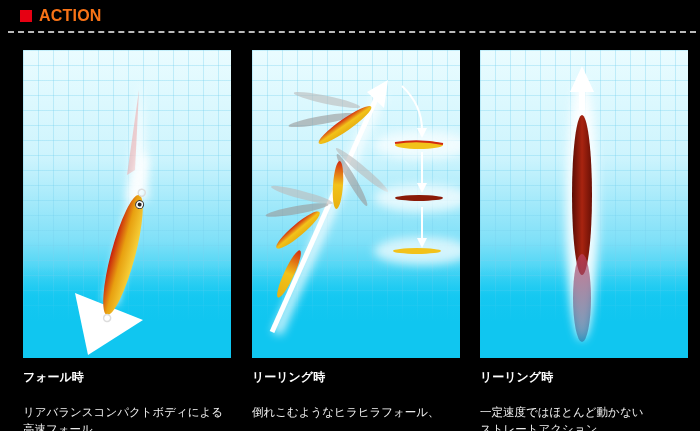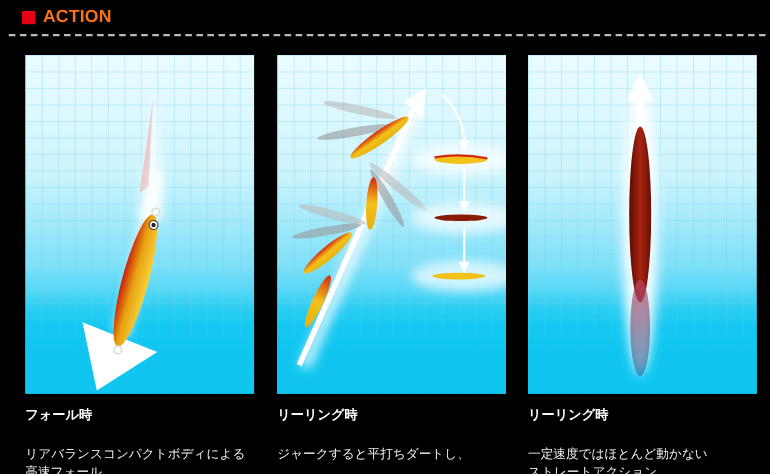--- a/index.html
+++ b/index.html
@@ -134,19 +134,19 @@
   </svg>
 </div>
 
 <div class="caption c1">
   <div class="ct">フォール時</div>
   <div class="cd">リアバランスコンパクトボディによる</div>
   <div class="cd">高速フォール。</div>
 </div>
 <div class="caption c2">
   <div class="ct">リーリング時</div>
-  <div class="cd">ジャークすると平打ちダートし、</div>
+  <div class="cd">倒れこむようなヒラヒラフォール、</div>
 </div>
 <div class="caption c3">
   <div class="ct">リーリング時</div>
   <div class="cd">一定速度ではほとんど動かない</div>
   <div class="cd">ストレートアクション。</div>
 </div>
 
 </body></html>

